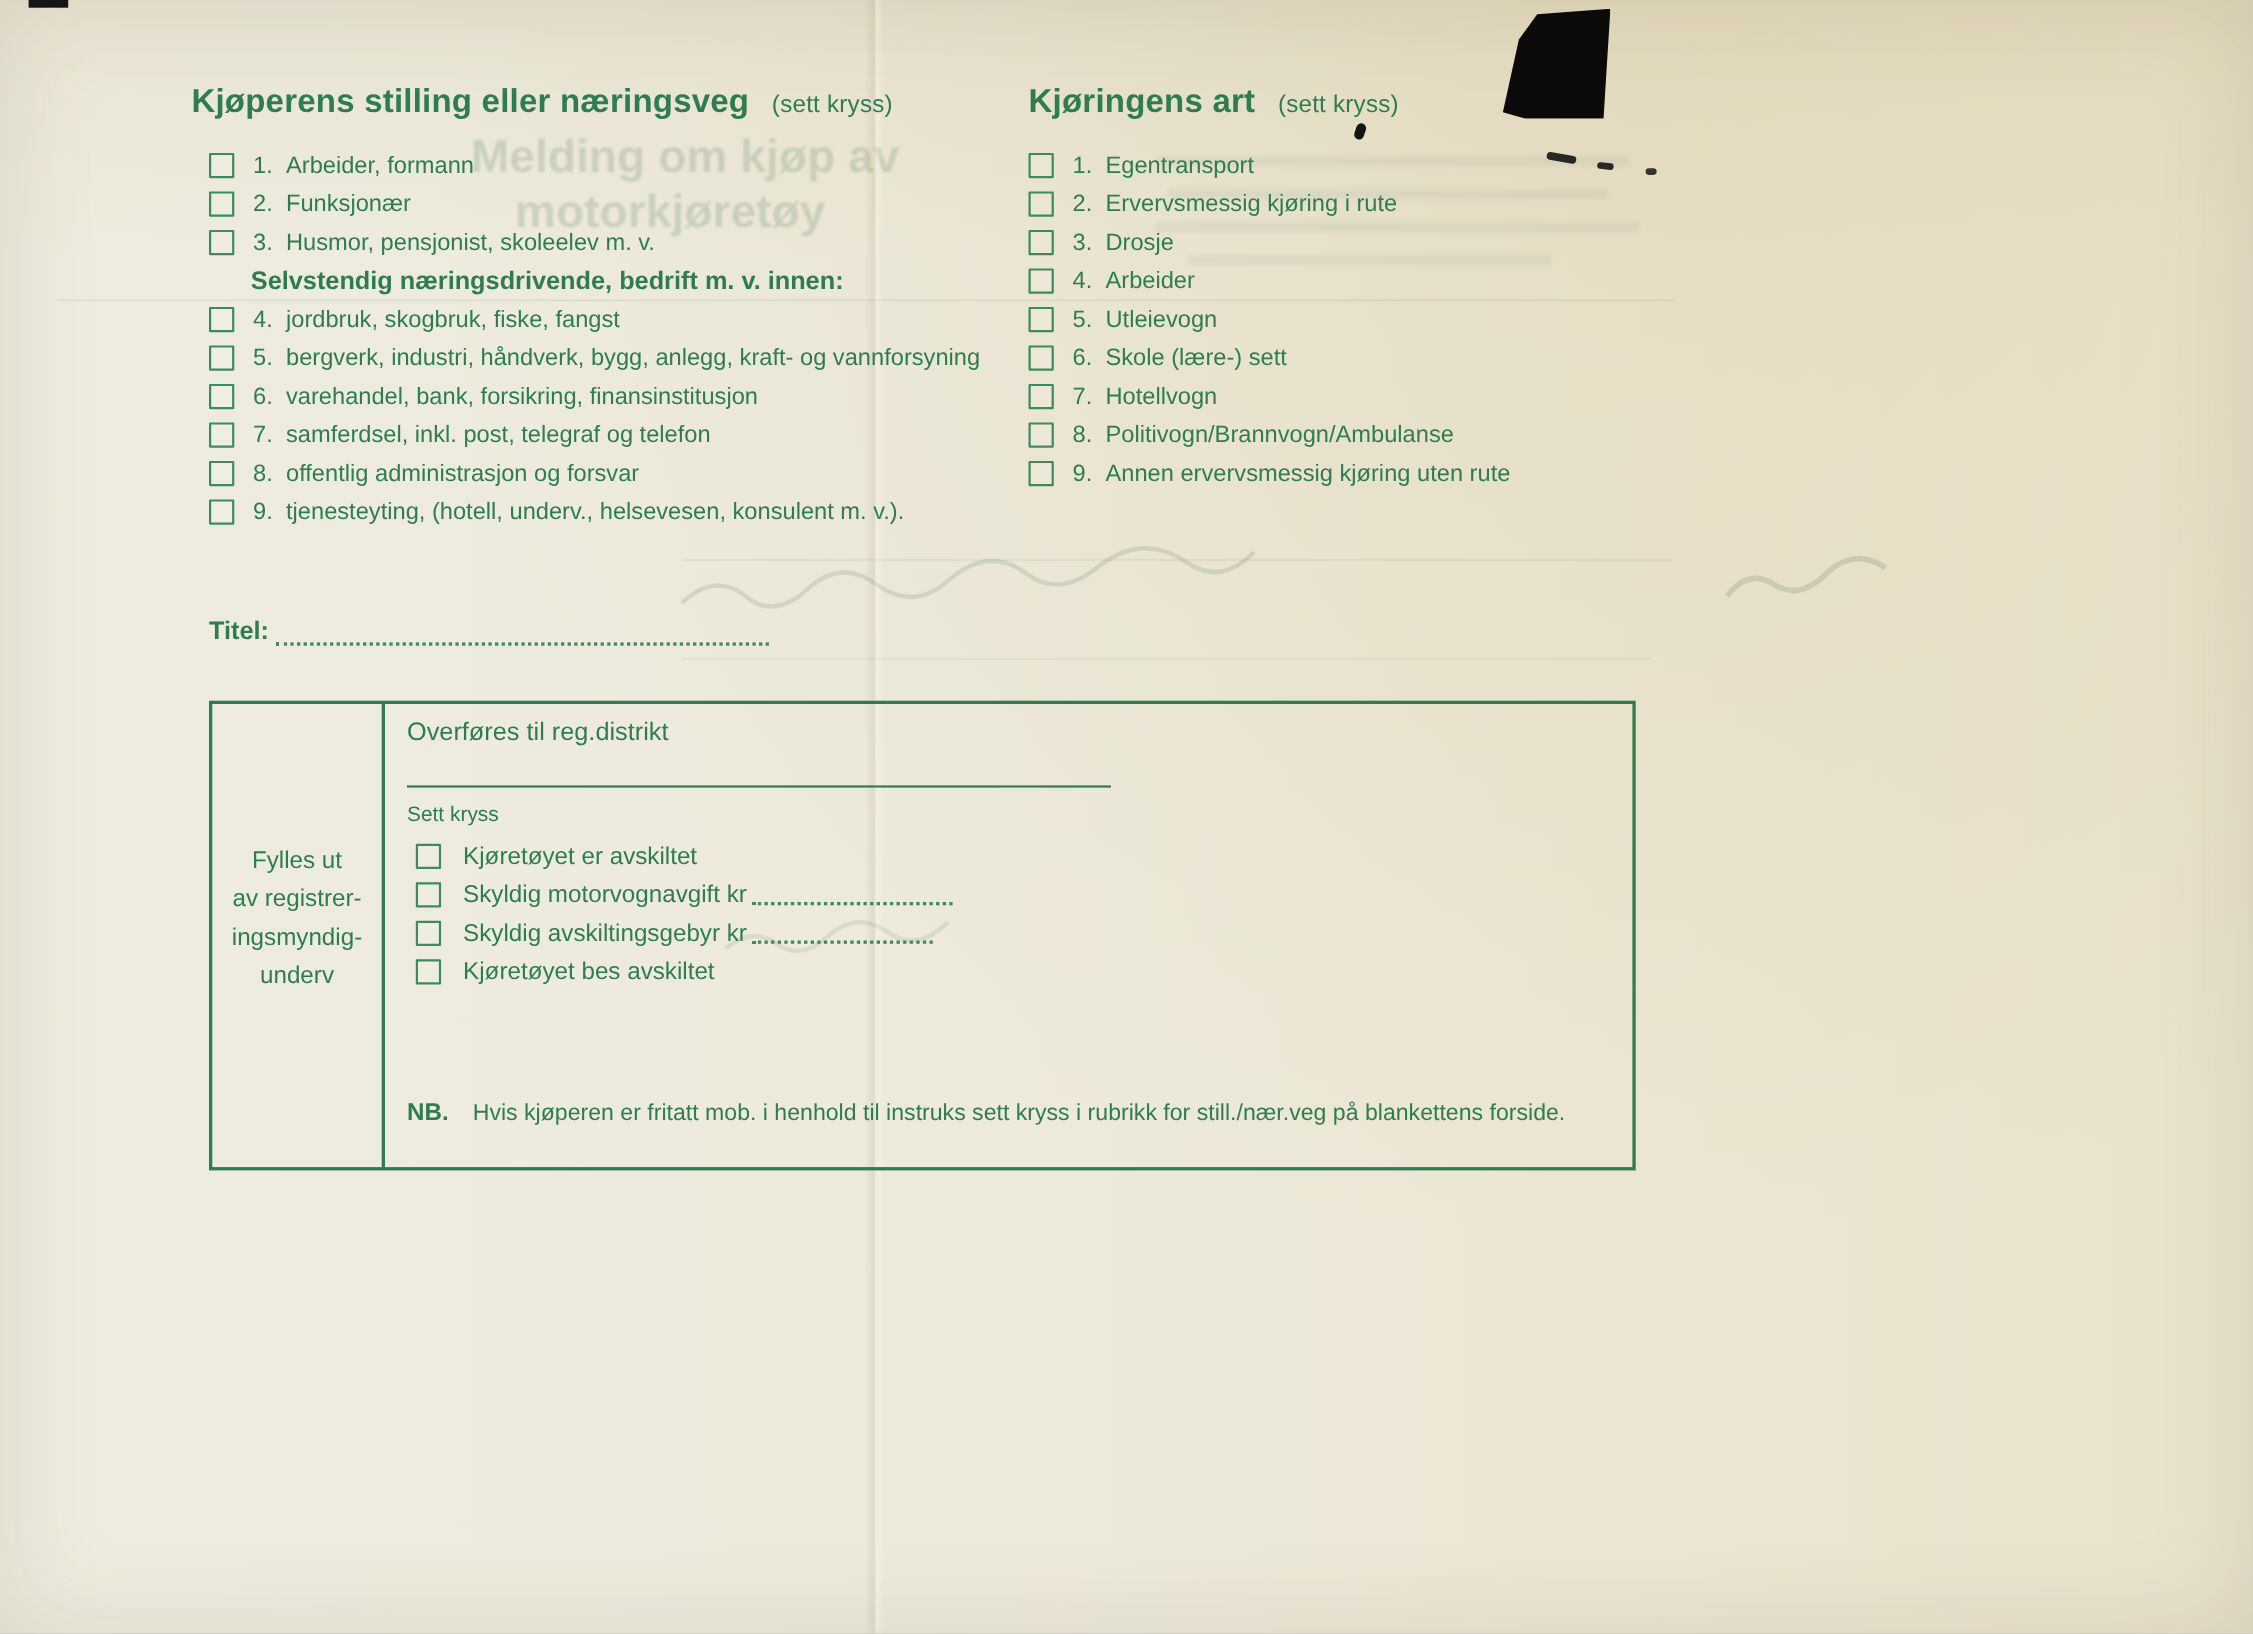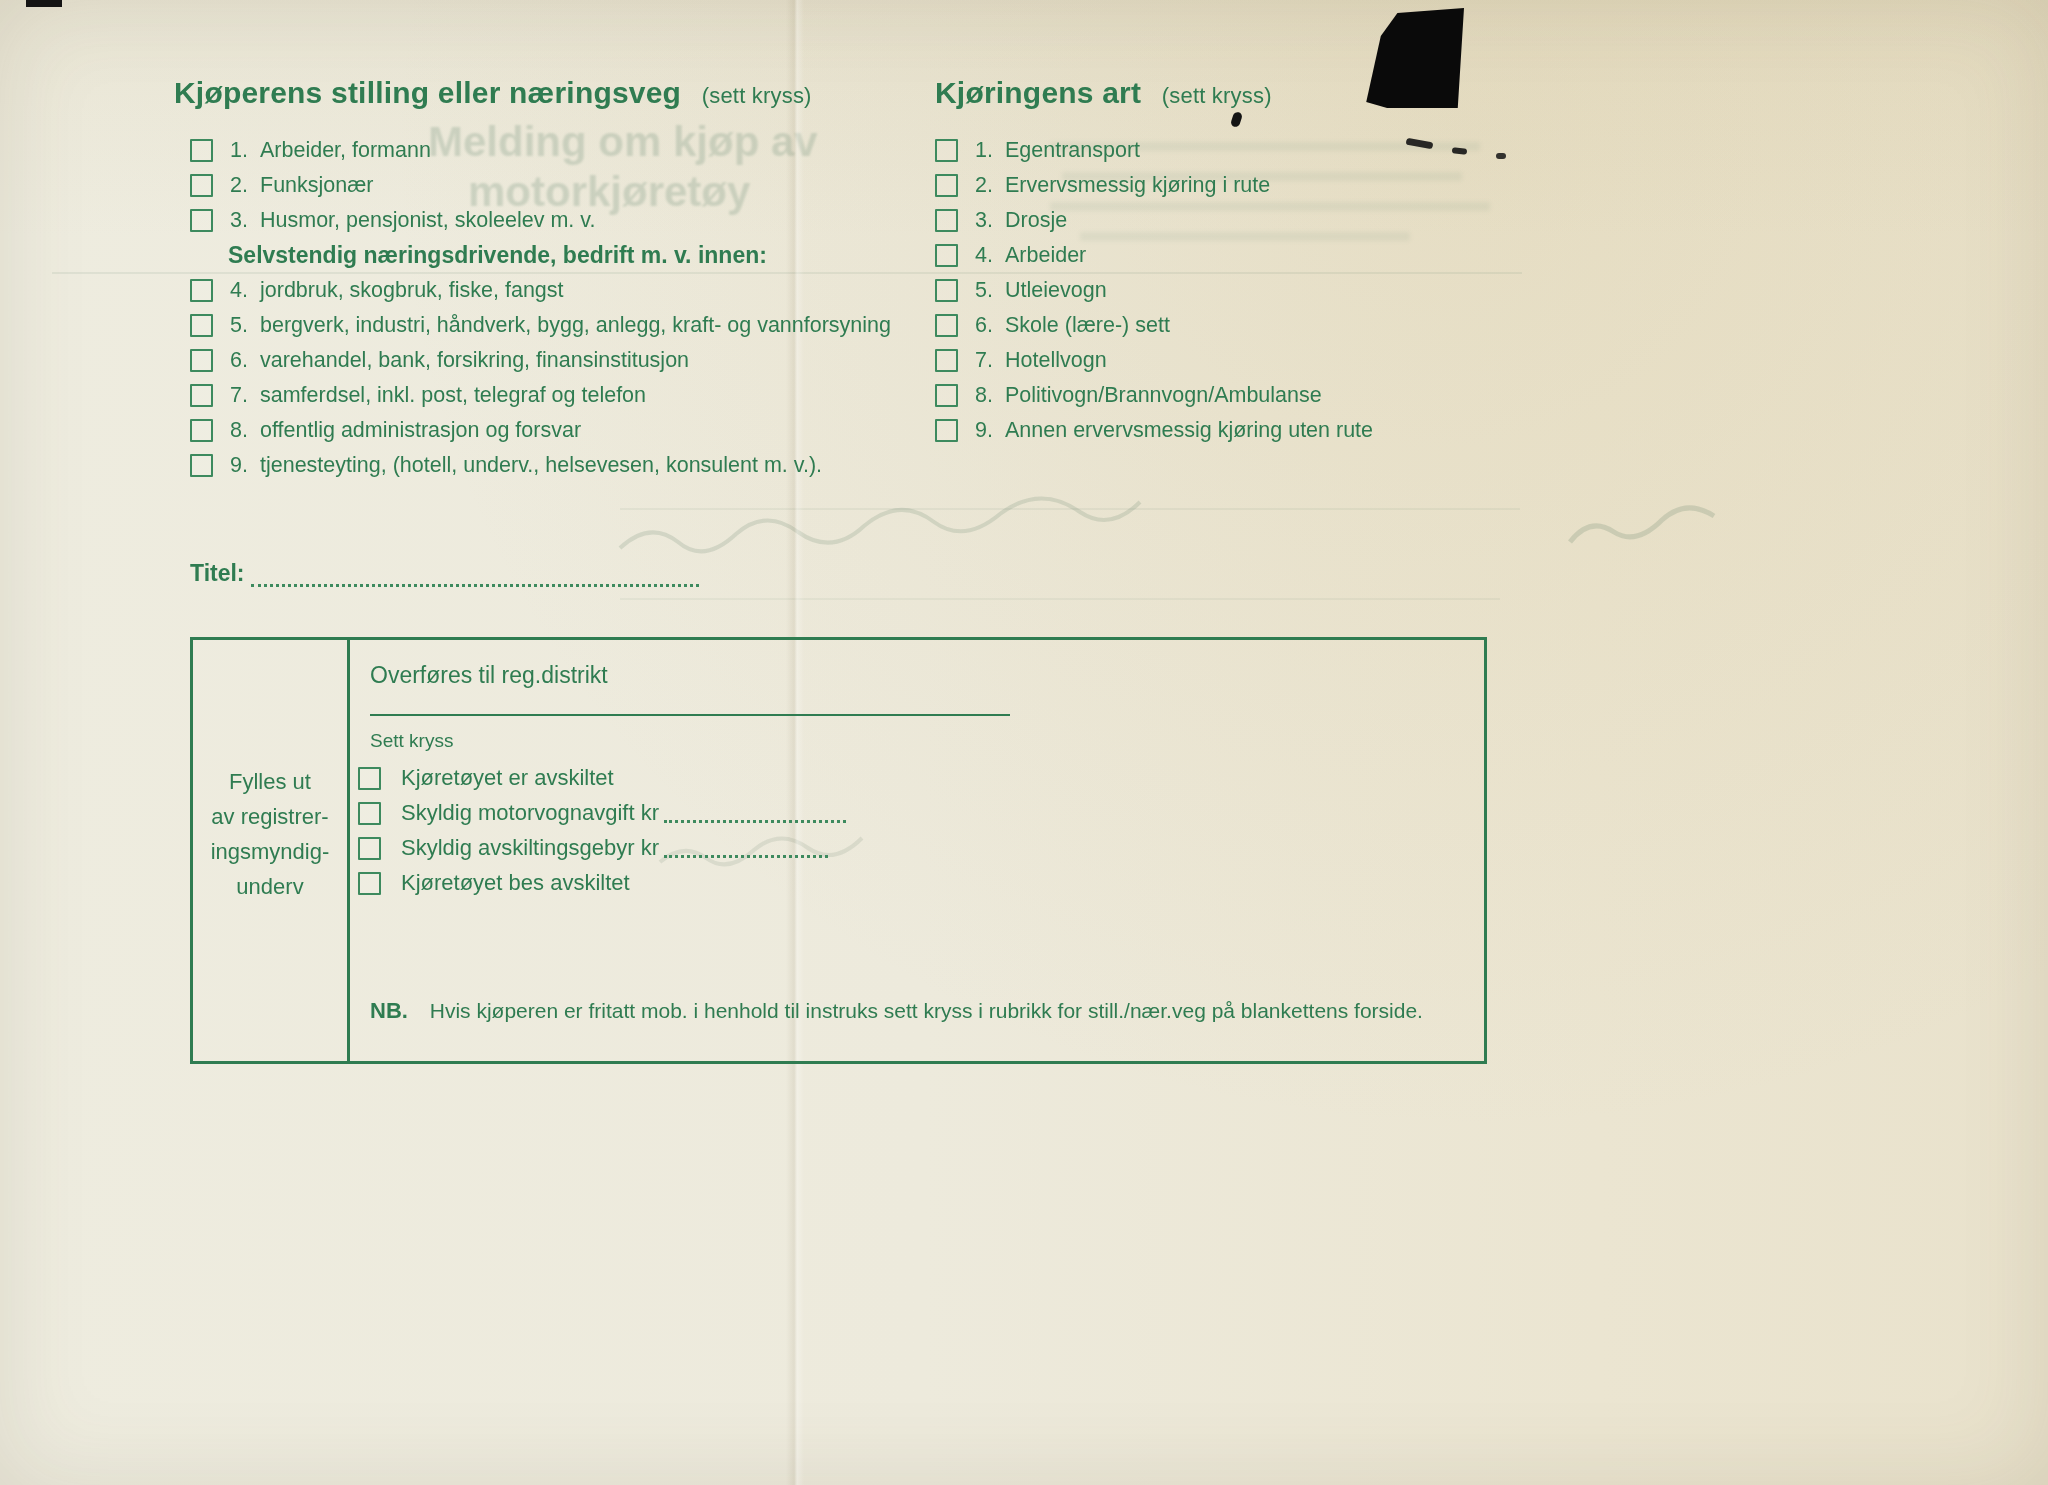--- a/index.html
+++ b/index.html
@@ -67,24 +67,24 @@
 
   
   .titel { position:absolute; left:190px; top:560px; display:flex; align-items:flex-end; font-size:23px; font-weight:bold; }
   .titel-dots { width:448px; height:22px; margin-left:6px; border-bottom:3px dotted #3d8a5e; }
 
   
   .reg-box { position:absolute; left:190px; top:637px; width:1297px; height:427px; border:3px solid #2f7c51; }
   .reg-divider { position:absolute; left:154px; top:0; width:3px; height:100%; background:#2f7c51; }
   .reg-left { position:absolute; left:0; top:124px; width:154px; text-align:center; font-size:22px; line-height:35px; }
   .reg-right { position:absolute; left:157px; top:0; right:0; height:100%; }
-  .overfores { position:absolute; left:20px; top:22px; font-size:23px; }
+  .overfores { position:absolute; left:20px; top:12px; font-size:23px; }
   .reg-line { position:absolute; left:20px; top:74px; width:640px; border-top:2.5px solid #2f7c51; }
   .settkryss { position:absolute; left:20px; top:90px; font-size:19px; }
-  .crow { position:absolute; left:8px; display:flex; align-items:center; height:32px; font-size:22px; white-space:nowrap; }
+  .crow { position:absolute; left:28px; display:flex; align-items:center; height:32px; font-size:22px; white-space:nowrap; }
   .crow .lbl { margin-left:20px; }
   .dots { height:19px; margin-left:5px; border-bottom:3px dotted #3d8a5e; }
   .dots-w1 { width:182px; }
   .dots-w2 { width:164px; }
   .crow1 { top:122px; } .crow2 { top:157px; } .crow3 { top:192px; } .crow4 { top:227px;justify-content:flex-end; }
   .crow5 { top:287px; }
   .nb { position:absolute; left:20px; top:358px; font-size:21px; white-space:nowrap; }
   .nb .nbb { font-weight:bold; margin-right:16px; font-size:22px; }
 </style>
 </head>

